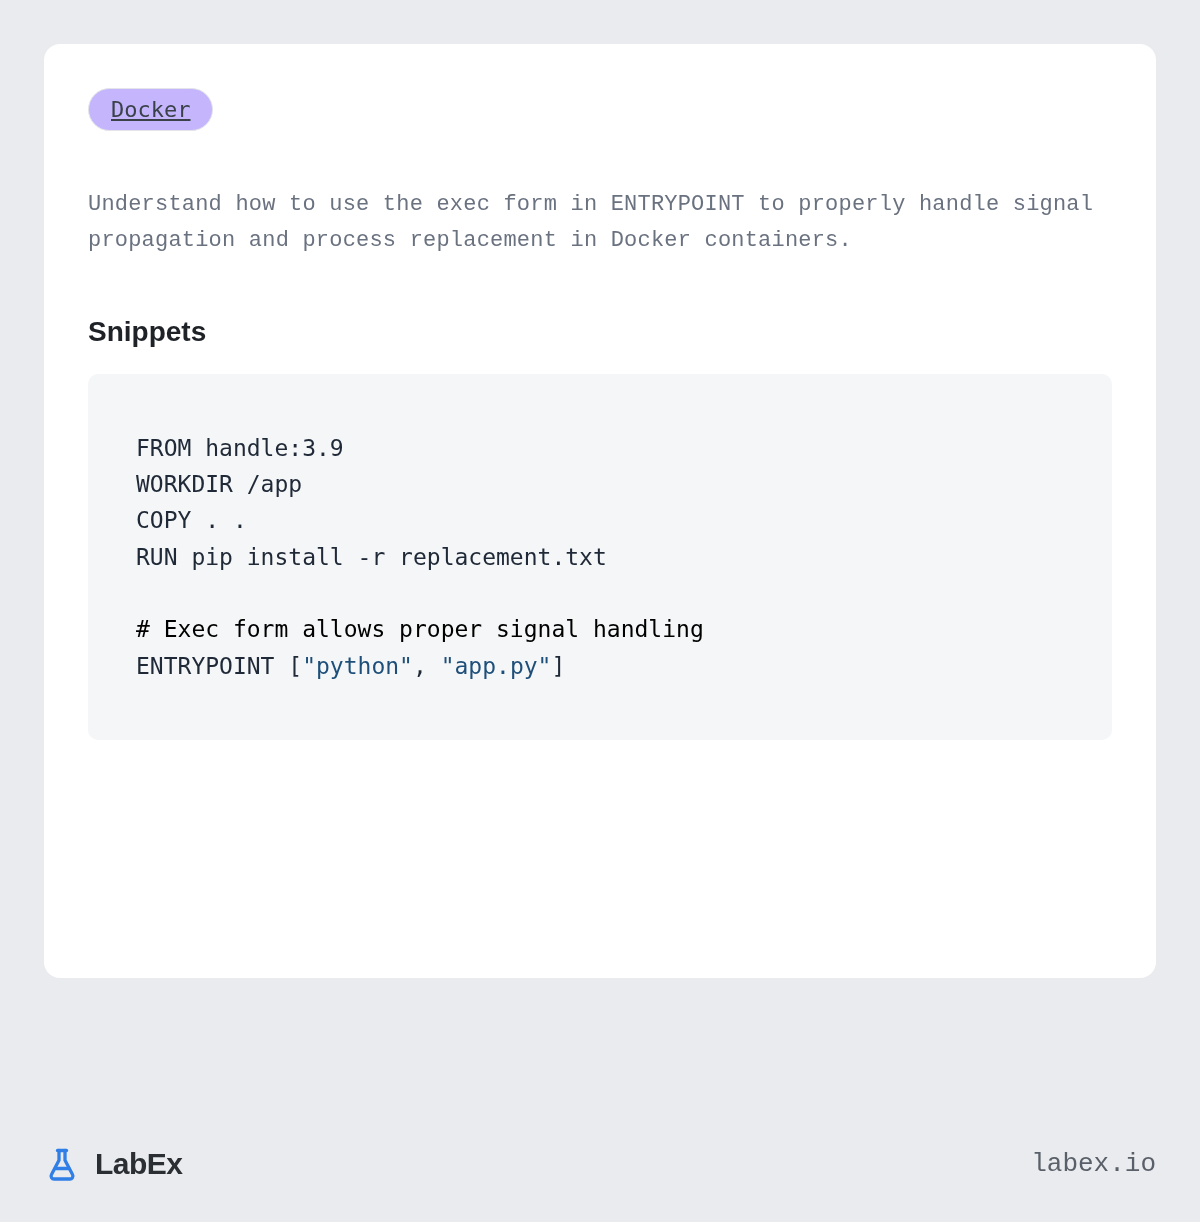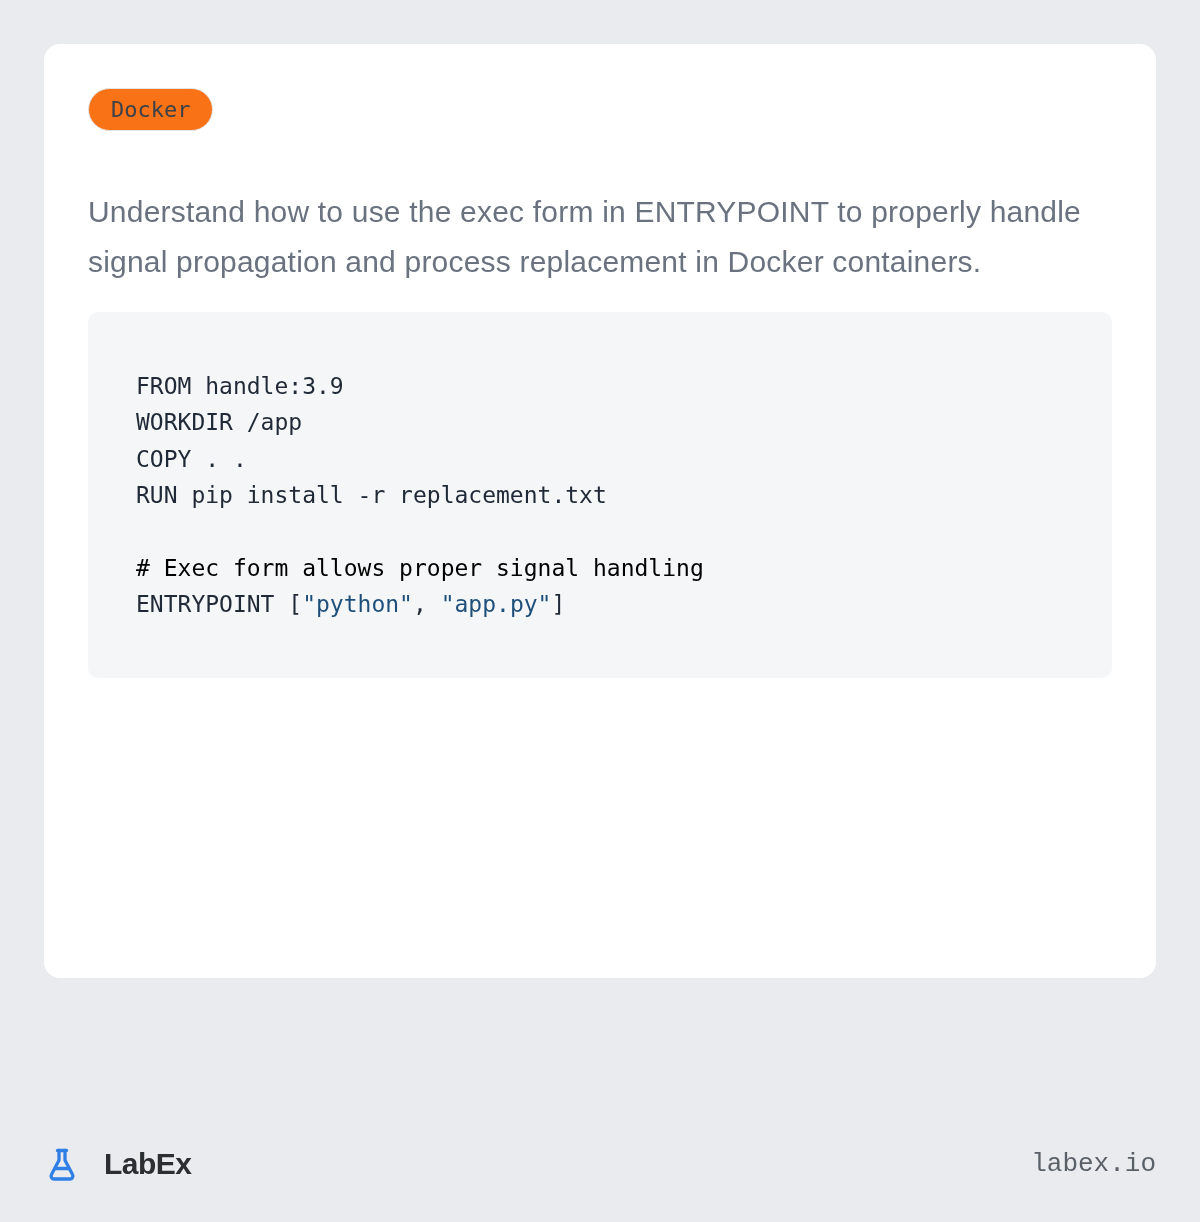--- a/index.html
+++ b/index.html
@@ -12,40 +12,41 @@
     position: relative;
   }
   .card {
     background: #ffffff;
     border-radius: 16px;
     padding: 44px 44px 60px 44px;
     min-height: 934px;
   }
   .tag {
     display: inline-block;
-    background: #f97316;
+    background: #c4b5fd;
     border: 1px solid #e3e5e8;
     border-radius: 999px;
     padding: 8px 22px;
     font-family: ui-monospace, SFMono-Regular, Menlo, Consolas, monospace;
     font-size: 22px;
     color: #3a4149;
     font-weight: 500;
+    text-decoration: underline;
   }
   .title {
     font-size: 66px;
     font-weight: 400;
     color: #2a2f36;
     margin-top: 34px;
     letter-spacing: -0.5px;
     line-height: 1.1;
   }
   .description {
-    font-family: Liberation Sans, sans-serif;
-    font-size: 30px;
+    font-family: Liberation Mono, monospace;
+    font-size: 22px;
     color: #6a7280;
     margin-top: 56px;
     line-height: 1.65;
     letter-spacing: 0.2px;
   }
   .snippets-heading {
     font-size: 28px;
     font-weight: 600;
     color: #1f2328;
     margin-top: 56px;
@@ -69,21 +70,21 @@
     left: 44px;
     right: 44px;
     bottom: 40px;
     display: flex;
     align-items: center;
     justify-content: space-between;
   }
   .brand {
     display: flex;
     align-items: center;
-    gap: 24px;
+    gap: 15px;
   }
   .brand-name {
     font-size: 30px;
     font-weight: 700;
     color: #2b2f33;
     letter-spacing: -0.5px;
   }
   .site {
     font-family: Liberation Mono, monospace;
     font-size: 26px;
@@ -94,20 +95,21 @@
 </head>
 <body>
 
 <div class="card">
 
   <span class="tag">Docker</span>
 
 
   <p class="description">Understand how to use the exec form in ENTRYPOINT to properly handle signal propagation and process replacement in Docker containers.</p>
 
+  <h2 class="snippets-heading">Snippets</h2>
 
   <div class="code-block"><span>FROM handle:3.9</span>
 <span>WORKDIR /app</span>
 <span>COPY . .</span>
 <span>RUN pip install -r replacement.txt</span>
 
 <span class="comment"># Exec form allows proper signal handling</span>
 <span>ENTRYPOINT [</span><span class="string">"python"</span><span>, </span><span class="string">"app.py"</span><span>]</span></div>
 
 </div>

